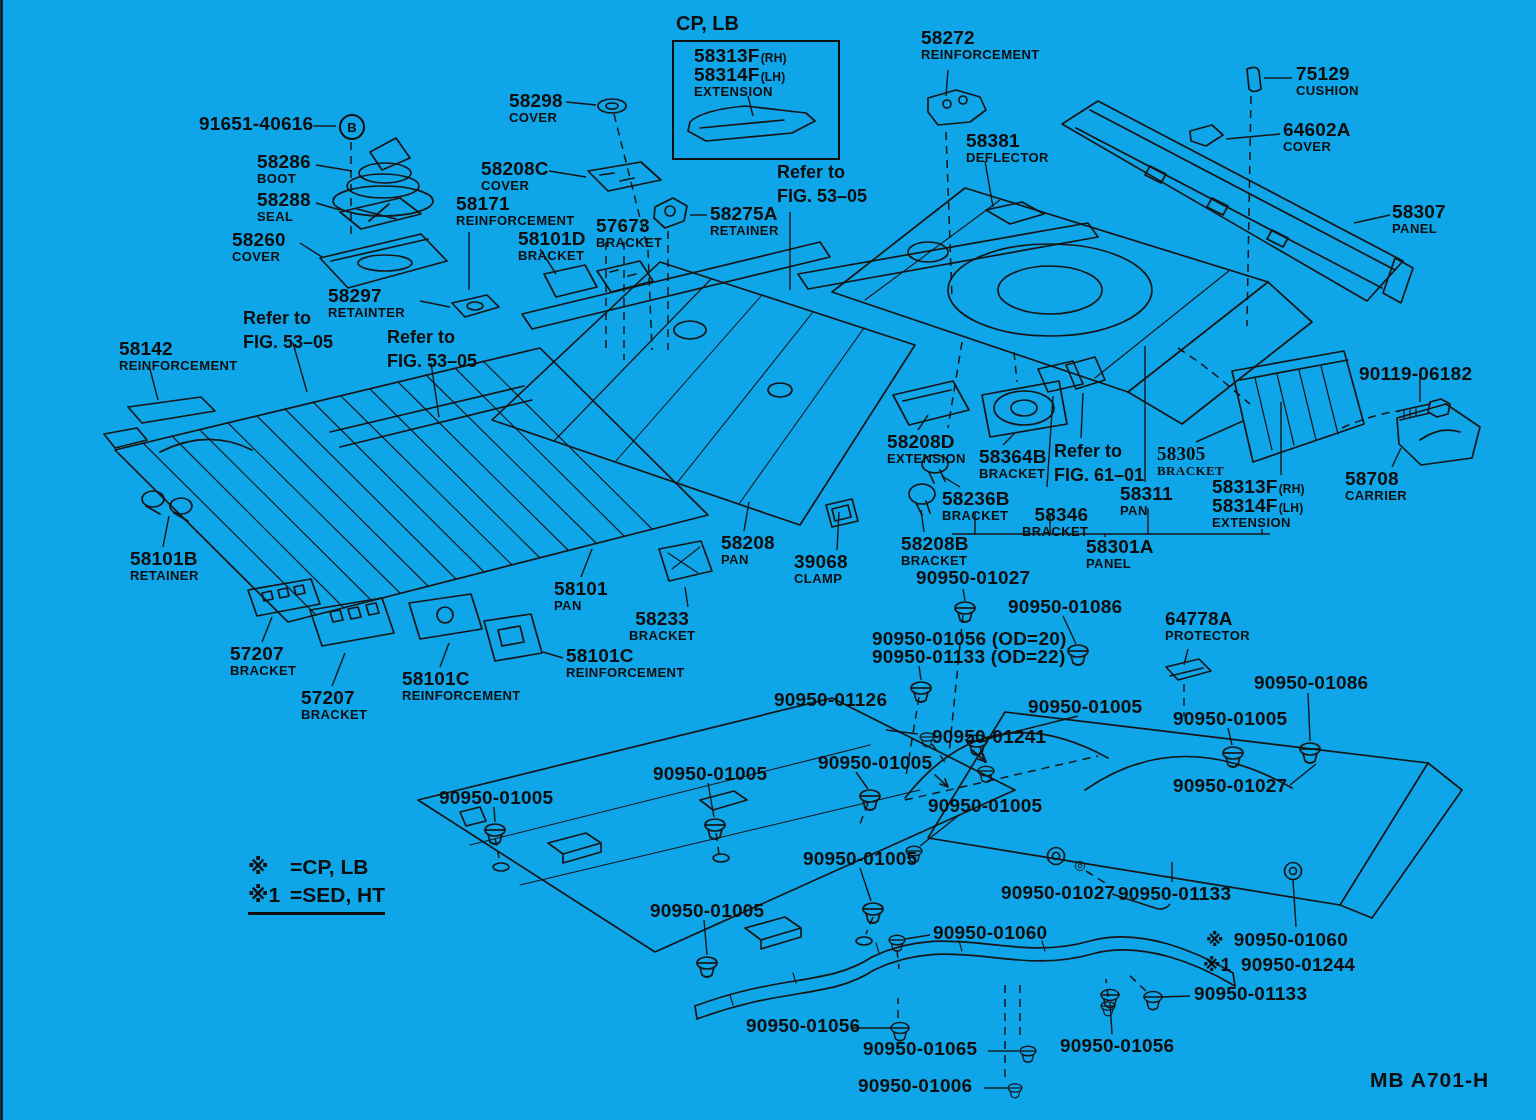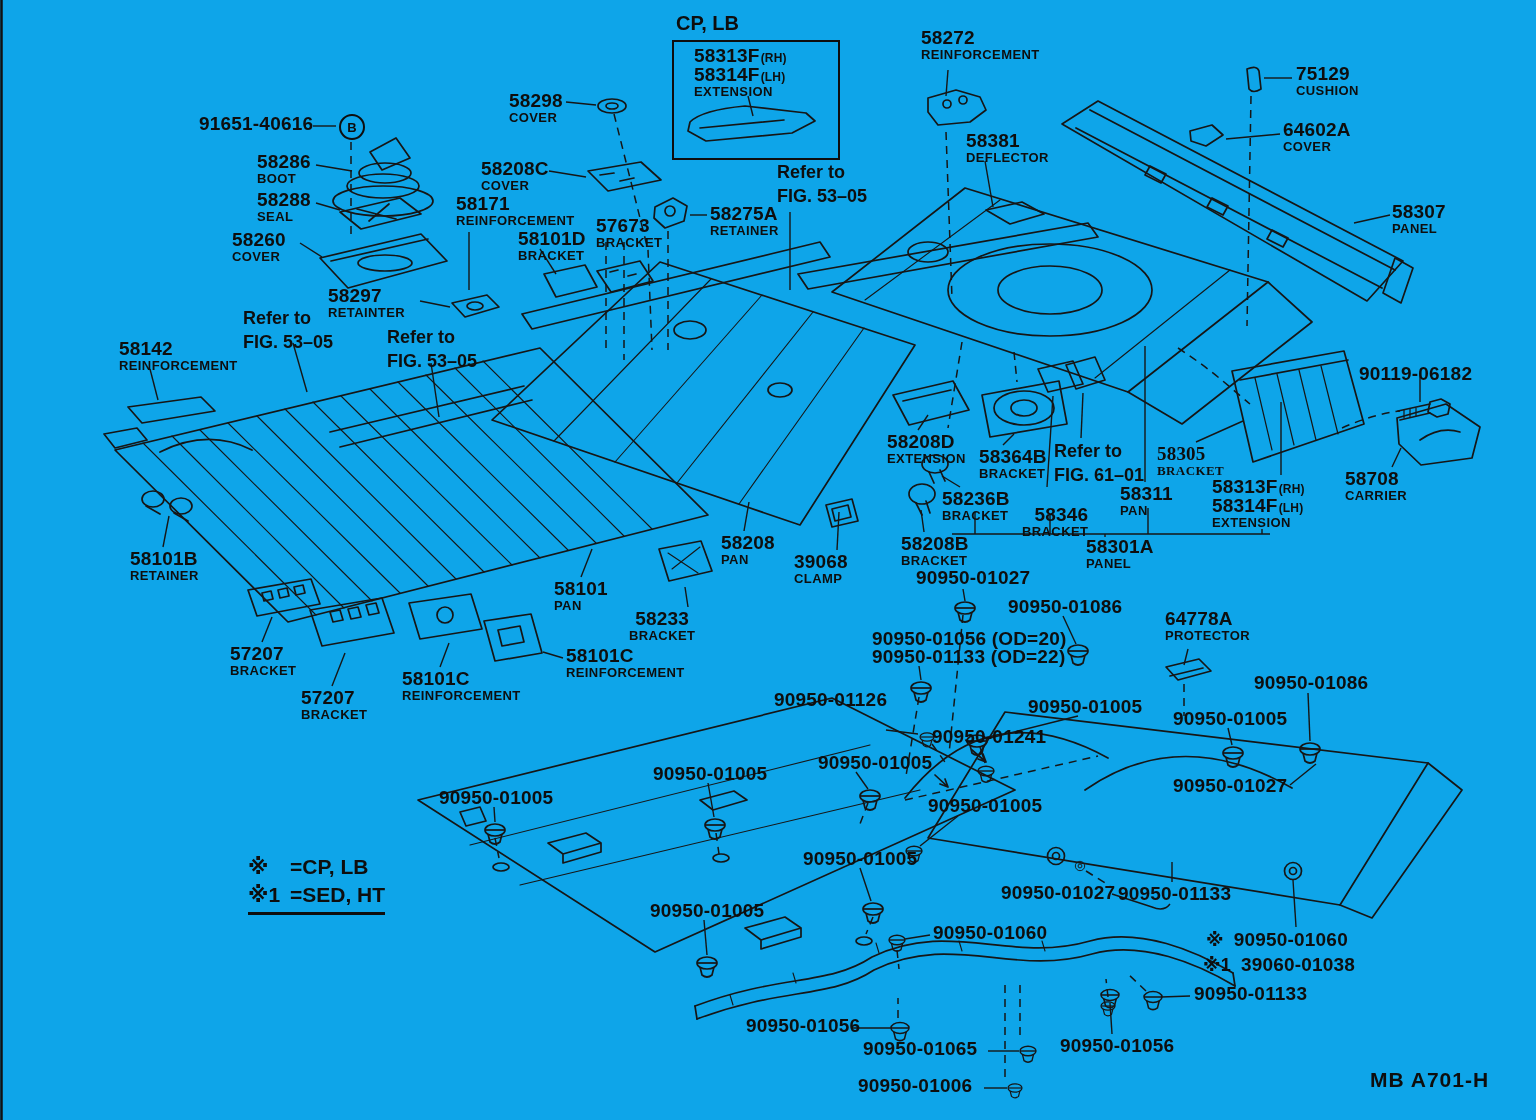--- a/index.html
+++ b/index.html
@@ -567,21 +567,21 @@
       <div class="label" style="left: 933px; top: 923px;">
         <div class="line num"><span>90950-01060</span></div>
       </div>
       <div class="label" style="left: 1118px; top: 884px;">
         <div class="line num"><span>90950-01133</span></div>
       </div>
       <div class="label" style="left: 1206px; top: 930px;">
         <div class="line num"><span class="sym">※</span><span>90950-01060</span></div>
       </div>
       <div class="label" style="left: 1203px; top: 955px;">
-        <div class="line num"><span class="sym">※1</span><span>39060-01038</span></div>
+        <div class="line num"><span class="sym">※1</span><span>90950-01244</span></div>
       </div>
       <div class="label" style="left: 1194px; top: 984px;">
         <div class="line num"><span>90950-01133</span></div>
       </div>
       <div class="label" style="left: 746px; top: 1016px;">
         <div class="line num"><span>90950-01056</span></div>
       </div>
       <div class="label" style="left: 863px; top: 1039px;">
         <div class="line num"><span>90950-01065</span></div>
       </div>

